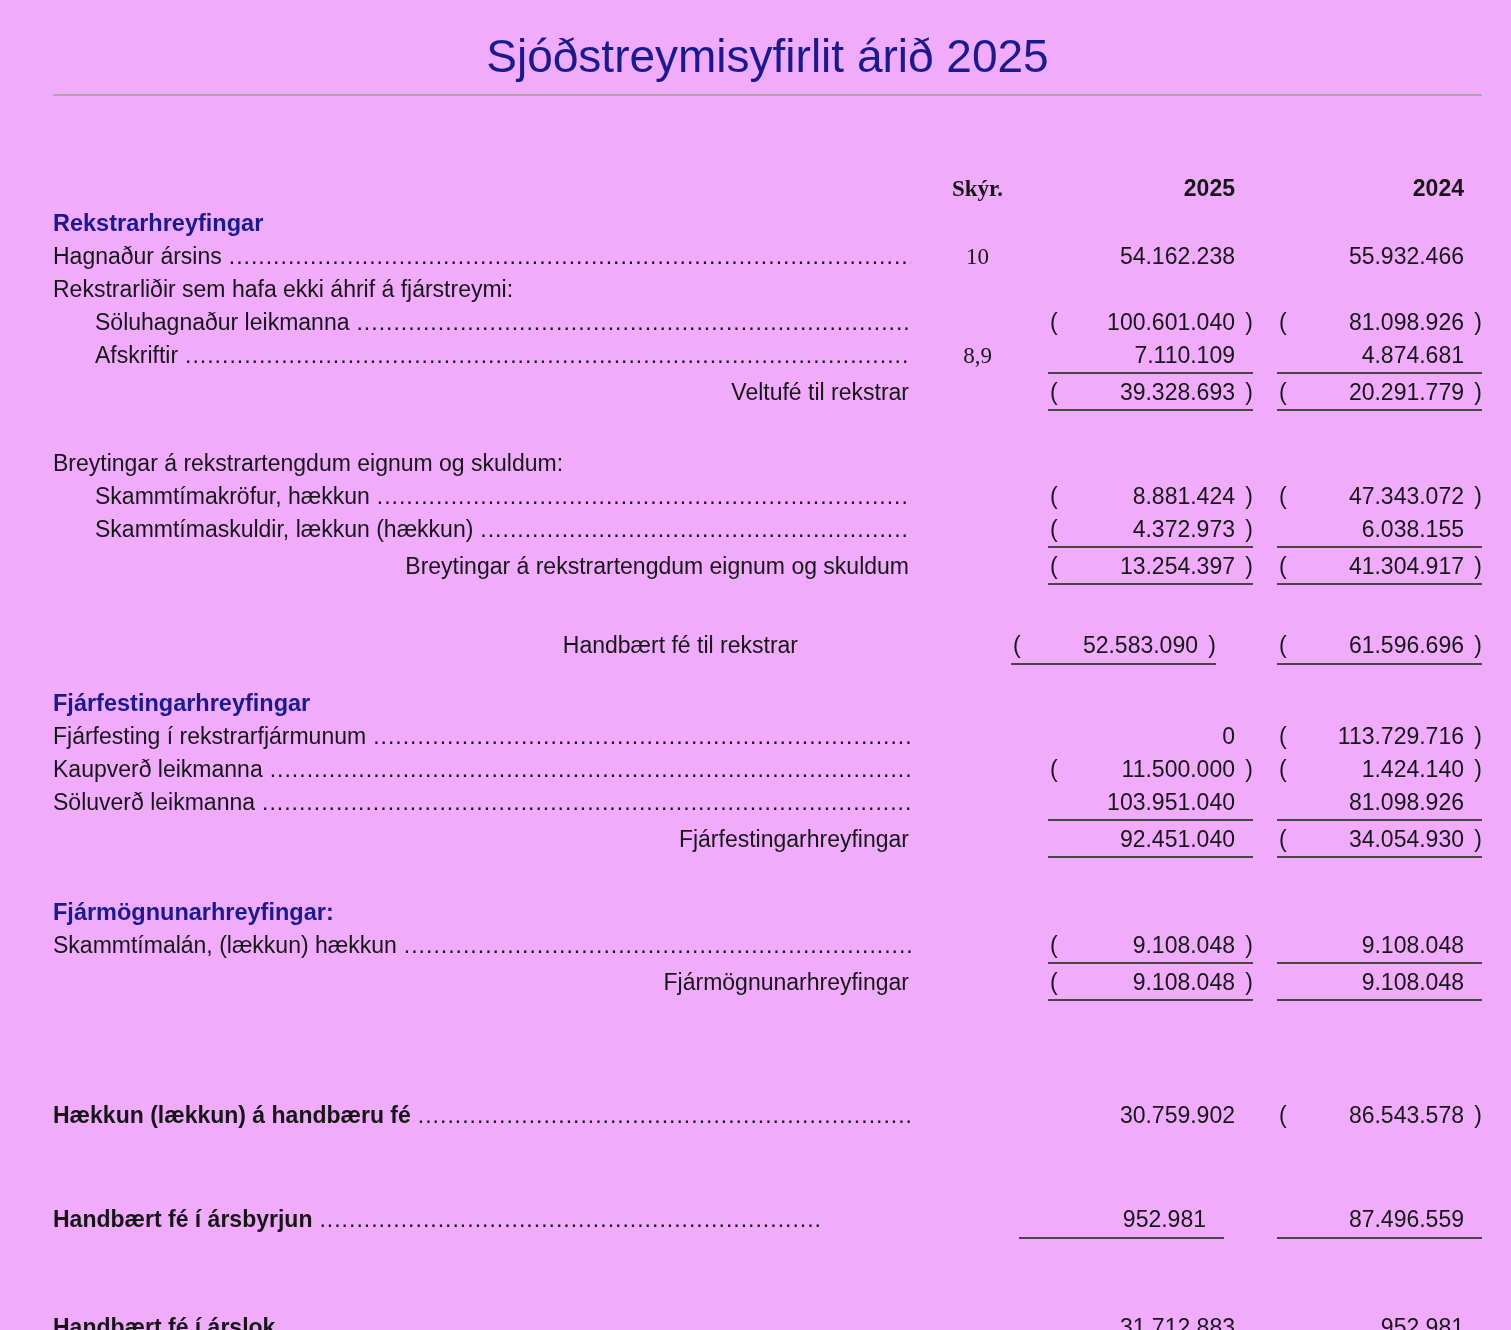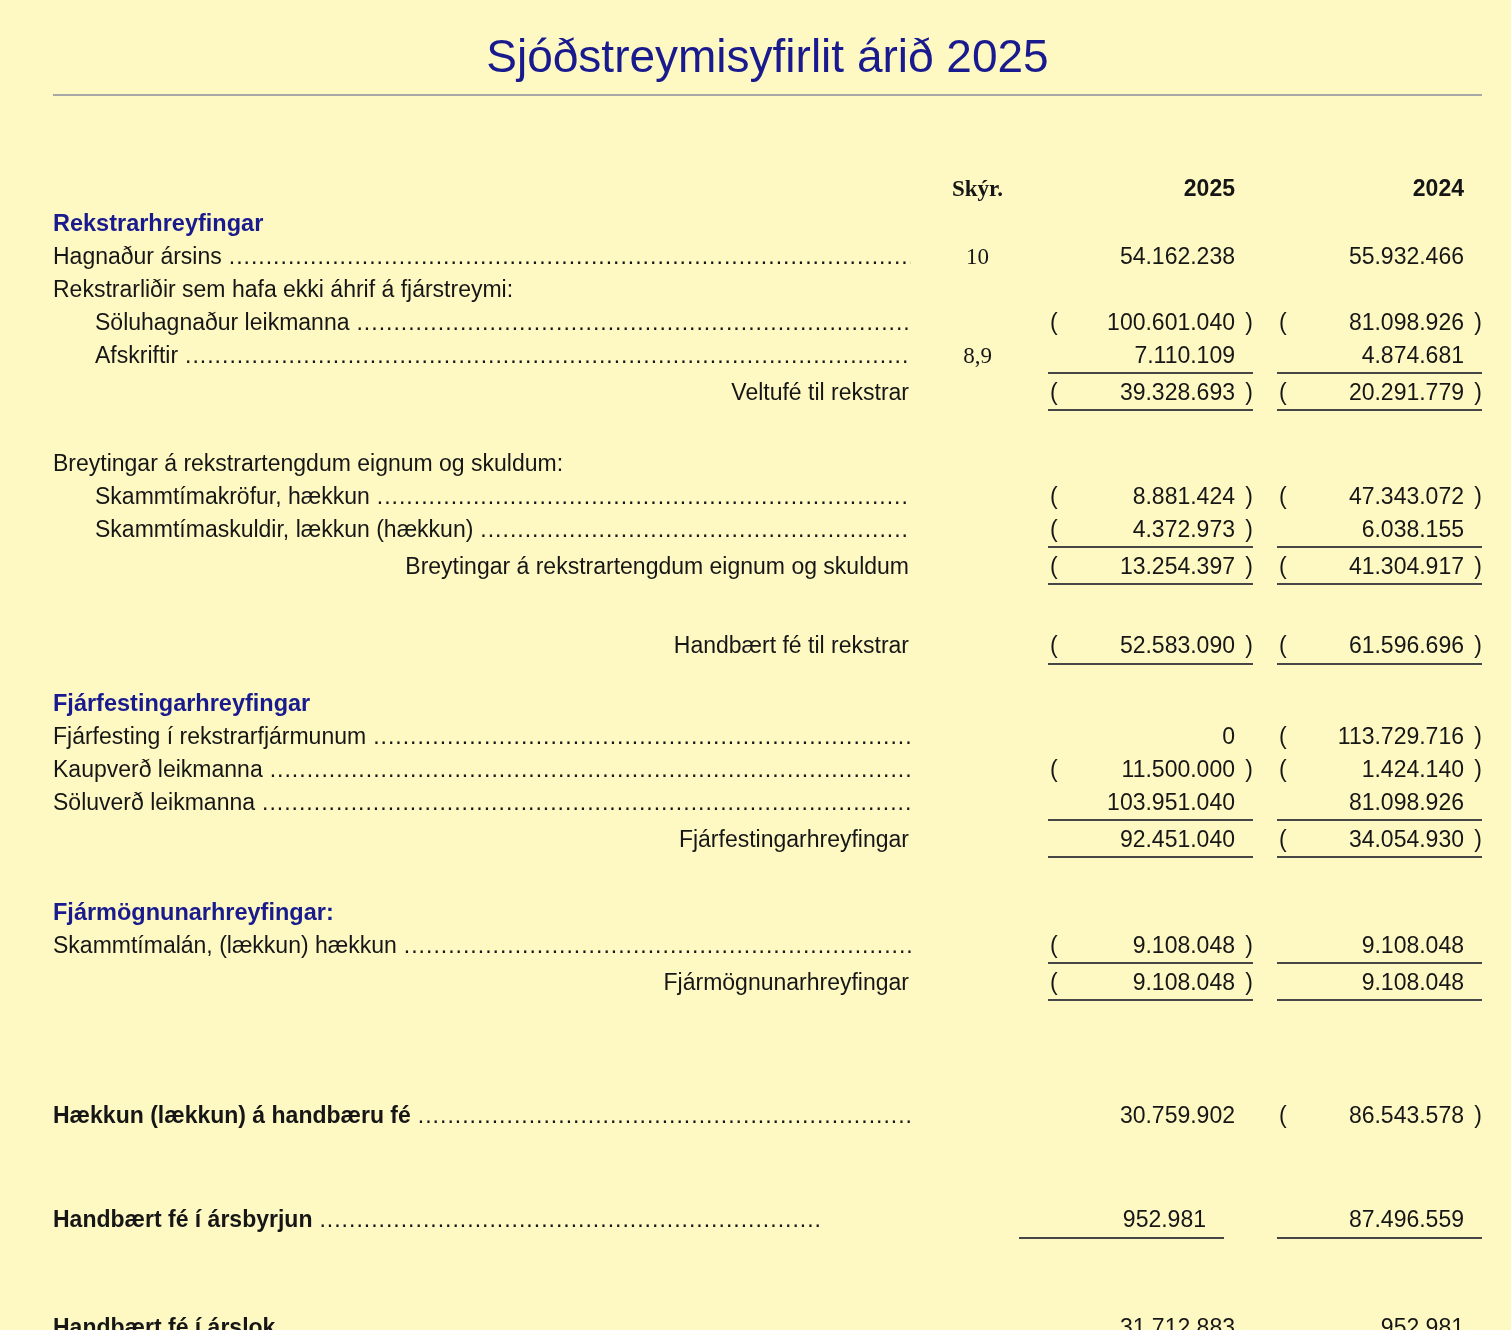--- a/index.html
+++ b/index.html
@@ -4,21 +4,21 @@
 <style>
   :root{
     --navy:#1a1a8f;
     --text:#161616;
     --rule-dark:#464646;
     --rule-light:#a8a8a8;
   }
   html,body{margin:0;padding:0;background:#fff;}
   .page{
     width:1511px;height:1330px;box-sizing:border-box;
-    padding:0 29px 0 53px;background:#fef9c3;
+    padding:0 29px 0 53px;background:#f0abfc;
     font-family:"Liberation Sans", sans-serif;
     color:var(--text);
     overflow:hidden;
   }
   .title{
     margin-top:30px;
     text-align:center;
     font-size:46px;
     line-height:52px;
     color:var(--navy);
@@ -252,21 +252,21 @@
             <span class="po">(</span>
             <span class="num">13.254.397</span>
             <span class="pc">)</span>
           </div>
           <div class="val">
             <span class="po">(</span>
             <span class="num">41.304.917</span>
             <span class="pc">)</span>
           </div>
         </div>
-        <div class="row subtotal rule-b" style="margin-top: 44px;">
+        <div class="row subtotal rule-b" style="margin-top: 44px; gap: 37px;">
           <div class="label-area">
             <span class="label">Handbært fé til rekstrar</span>
           </div>
           <div class="skyr"></div>
           <div class="val">
             <span class="po">(</span>
             <span class="num">52.583.090</span>
             <span class="pc">)</span>
           </div>
           <div class="val">

